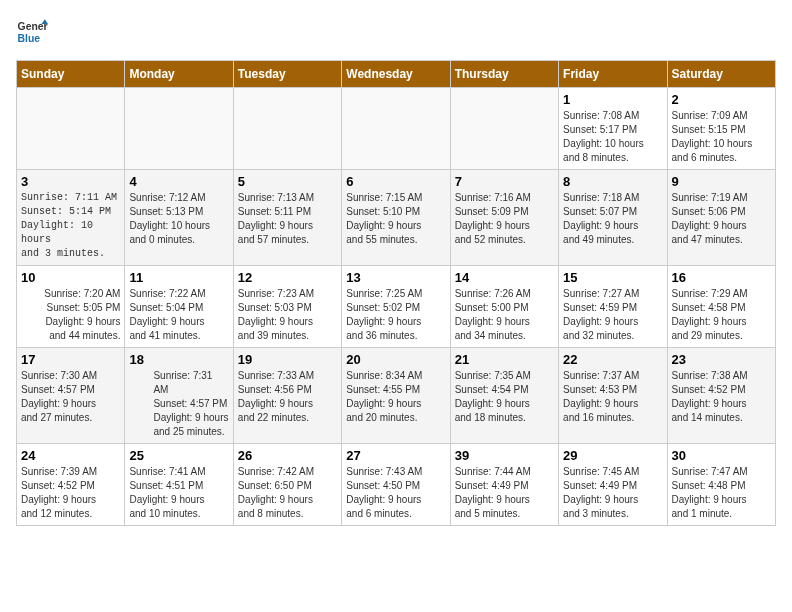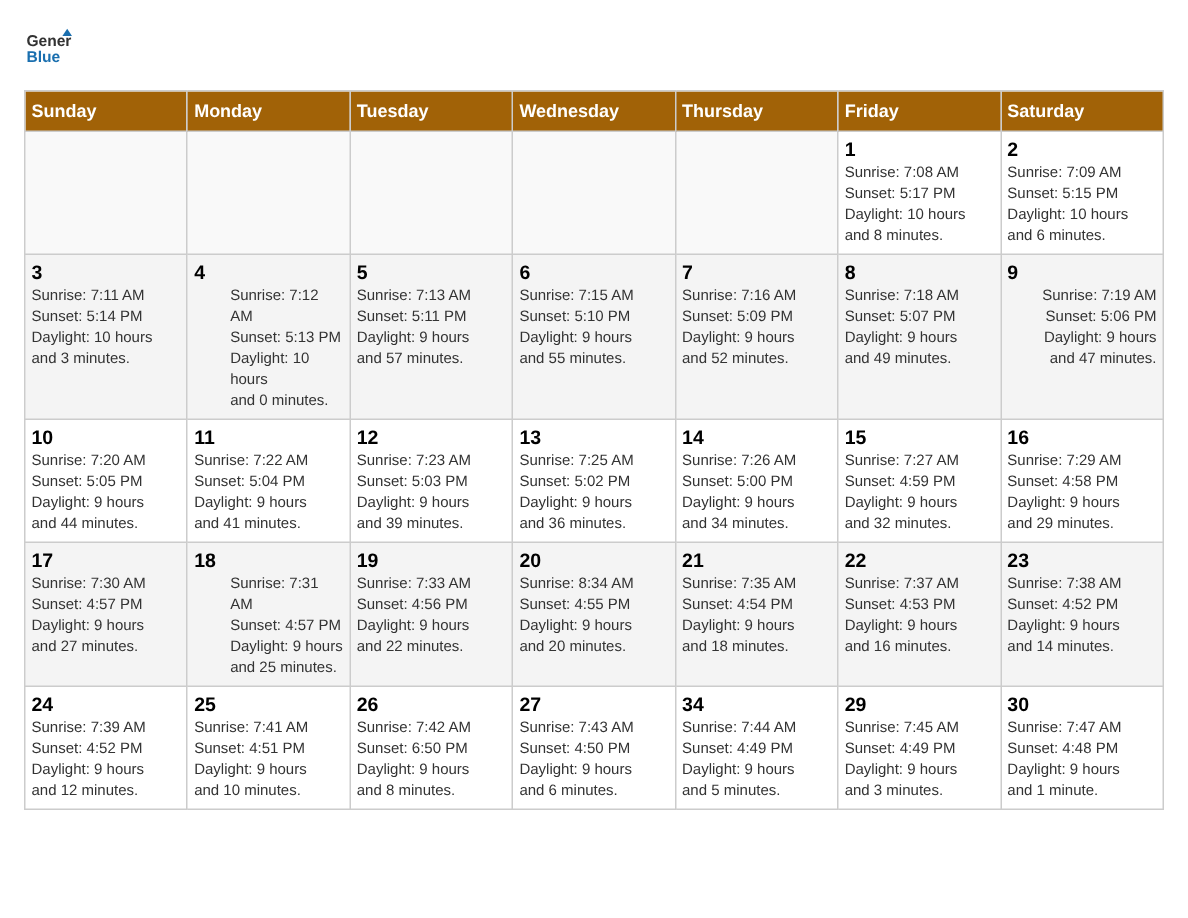--- a/index.html
+++ b/index.html
@@ -128,28 +128,28 @@
           <span class="day-num">2</span>
           <div class="day-info" style="white-space: pre-line;">Sunrise: 7:09 AM
 Sunset: 5:15 PM
 Daylight: 10 hours
 and 6 minutes.</div>
         </td>
       </tr>
       <tr>
         <td>
           <span class="day-num">3</span>
-          <div class="day-info" style="white-space: pre-line;">Sunrise: 7:11 AM
+          <div class="day-info" style="white-space: pre-line; font-family: Liberation Mono, monospace;">Sunrise: 7:11 AM
 Sunset: 5:14 PM
 Daylight: 10 hours
 and 3 minutes.</div>
         </td>
         <td>
           <span class="day-num">4</span>
-          <div class="day-info" style="white-space: pre-line; margin-left: 24px;">Sunrise: 7:12 AM
+          <div class="day-info" style="white-space: pre-line;">Sunrise: 7:12 AM
 Sunset: 5:13 PM
 Daylight: 10 hours
 and 0 minutes.</div>
         </td>
         <td>
           <span class="day-num">5</span>
           <div class="day-info" style="white-space: pre-line;">Sunrise: 7:13 AM
 Sunset: 5:11 PM
 Daylight: 9 hours
 and 57 minutes.</div>
@@ -170,30 +170,30 @@
         </td>
         <td>
           <span class="day-num">8</span>
           <div class="day-info" style="white-space: pre-line;">Sunrise: 7:18 AM
 Sunset: 5:07 PM
 Daylight: 9 hours
 and 49 minutes.</div>
         </td>
         <td>
           <span class="day-num">9</span>
-          <div class="day-info" style="white-space: pre-line; text-align: right;">Sunrise: 7:19 AM
+          <div class="day-info" style="white-space: pre-line;">Sunrise: 7:19 AM
 Sunset: 5:06 PM
 Daylight: 9 hours
 and 47 minutes.</div>
         </td>
       </tr>
       <tr>
         <td>
           <span class="day-num">10</span>
-          <div class="day-info" style="white-space: pre-line;">Sunrise: 7:20 AM
+          <div class="day-info" style="white-space: pre-line; text-align: right;">Sunrise: 7:20 AM
 Sunset: 5:05 PM
 Daylight: 9 hours
 and 44 minutes.</div>
         </td>
         <td>
           <span class="day-num">11</span>
           <div class="day-info" style="white-space: pre-line;">Sunrise: 7:22 AM
 Sunset: 5:04 PM
 Daylight: 9 hours
 and 41 minutes.</div>
@@ -308,21 +308,21 @@
 and 8 minutes.</div>
         </td>
         <td>
           <span class="day-num">27</span>
           <div class="day-info" style="white-space: pre-line;">Sunrise: 7:43 AM
 Sunset: 4:50 PM
 Daylight: 9 hours
 and 6 minutes.</div>
         </td>
         <td>
-          <span class="day-num">34</span>
+          <span class="day-num">39</span>
           <div class="day-info" style="white-space: pre-line;">Sunrise: 7:44 AM
 Sunset: 4:49 PM
 Daylight: 9 hours
 and 5 minutes.</div>
         </td>
         <td>
           <span class="day-num">29</span>
           <div class="day-info" style="white-space: pre-line;">Sunrise: 7:45 AM
 Sunset: 4:49 PM
 Daylight: 9 hours

